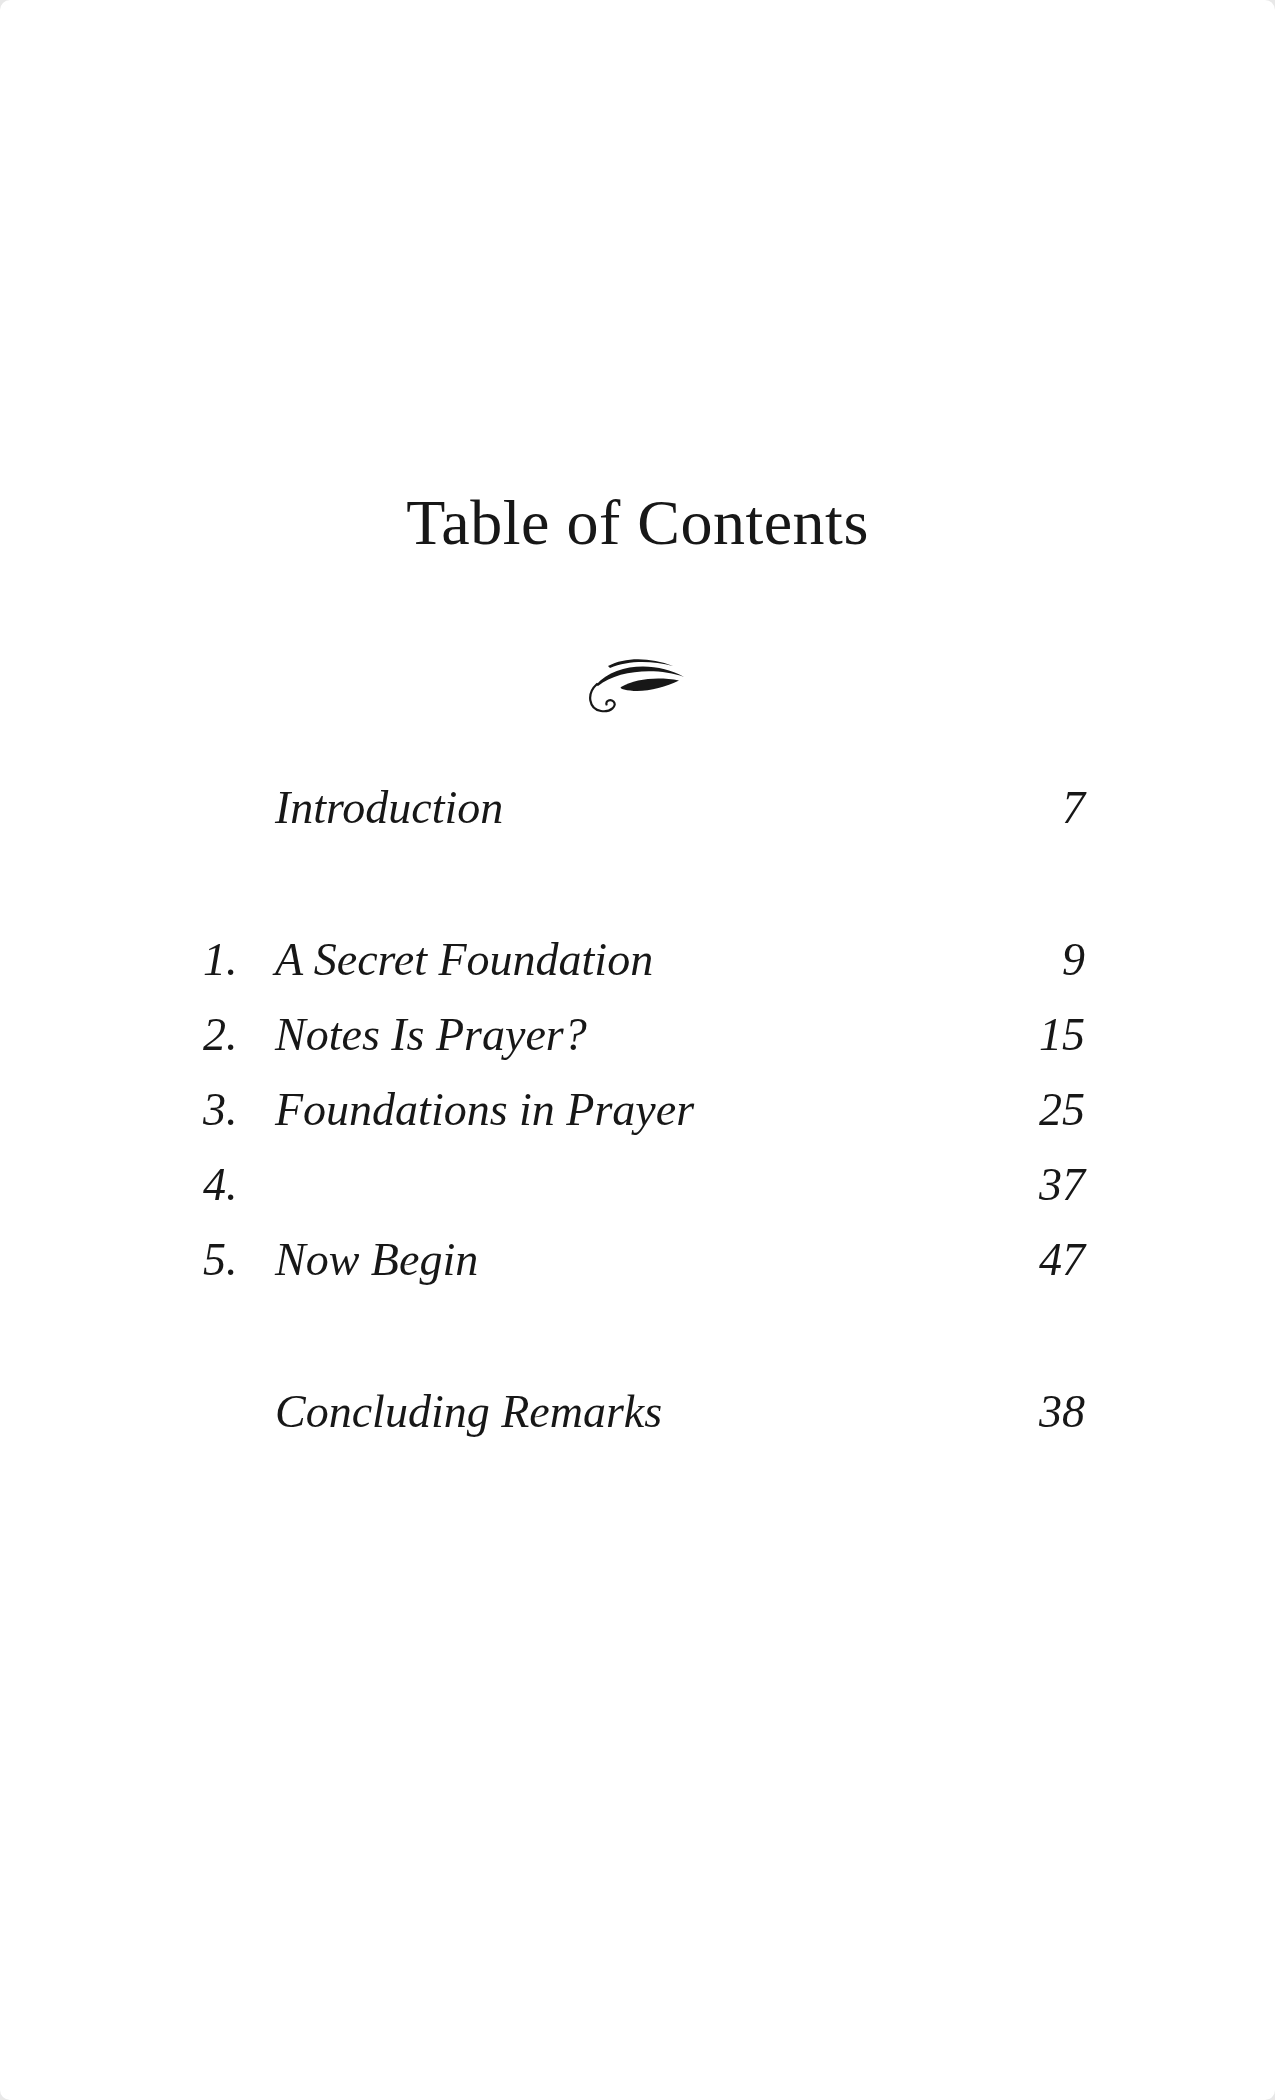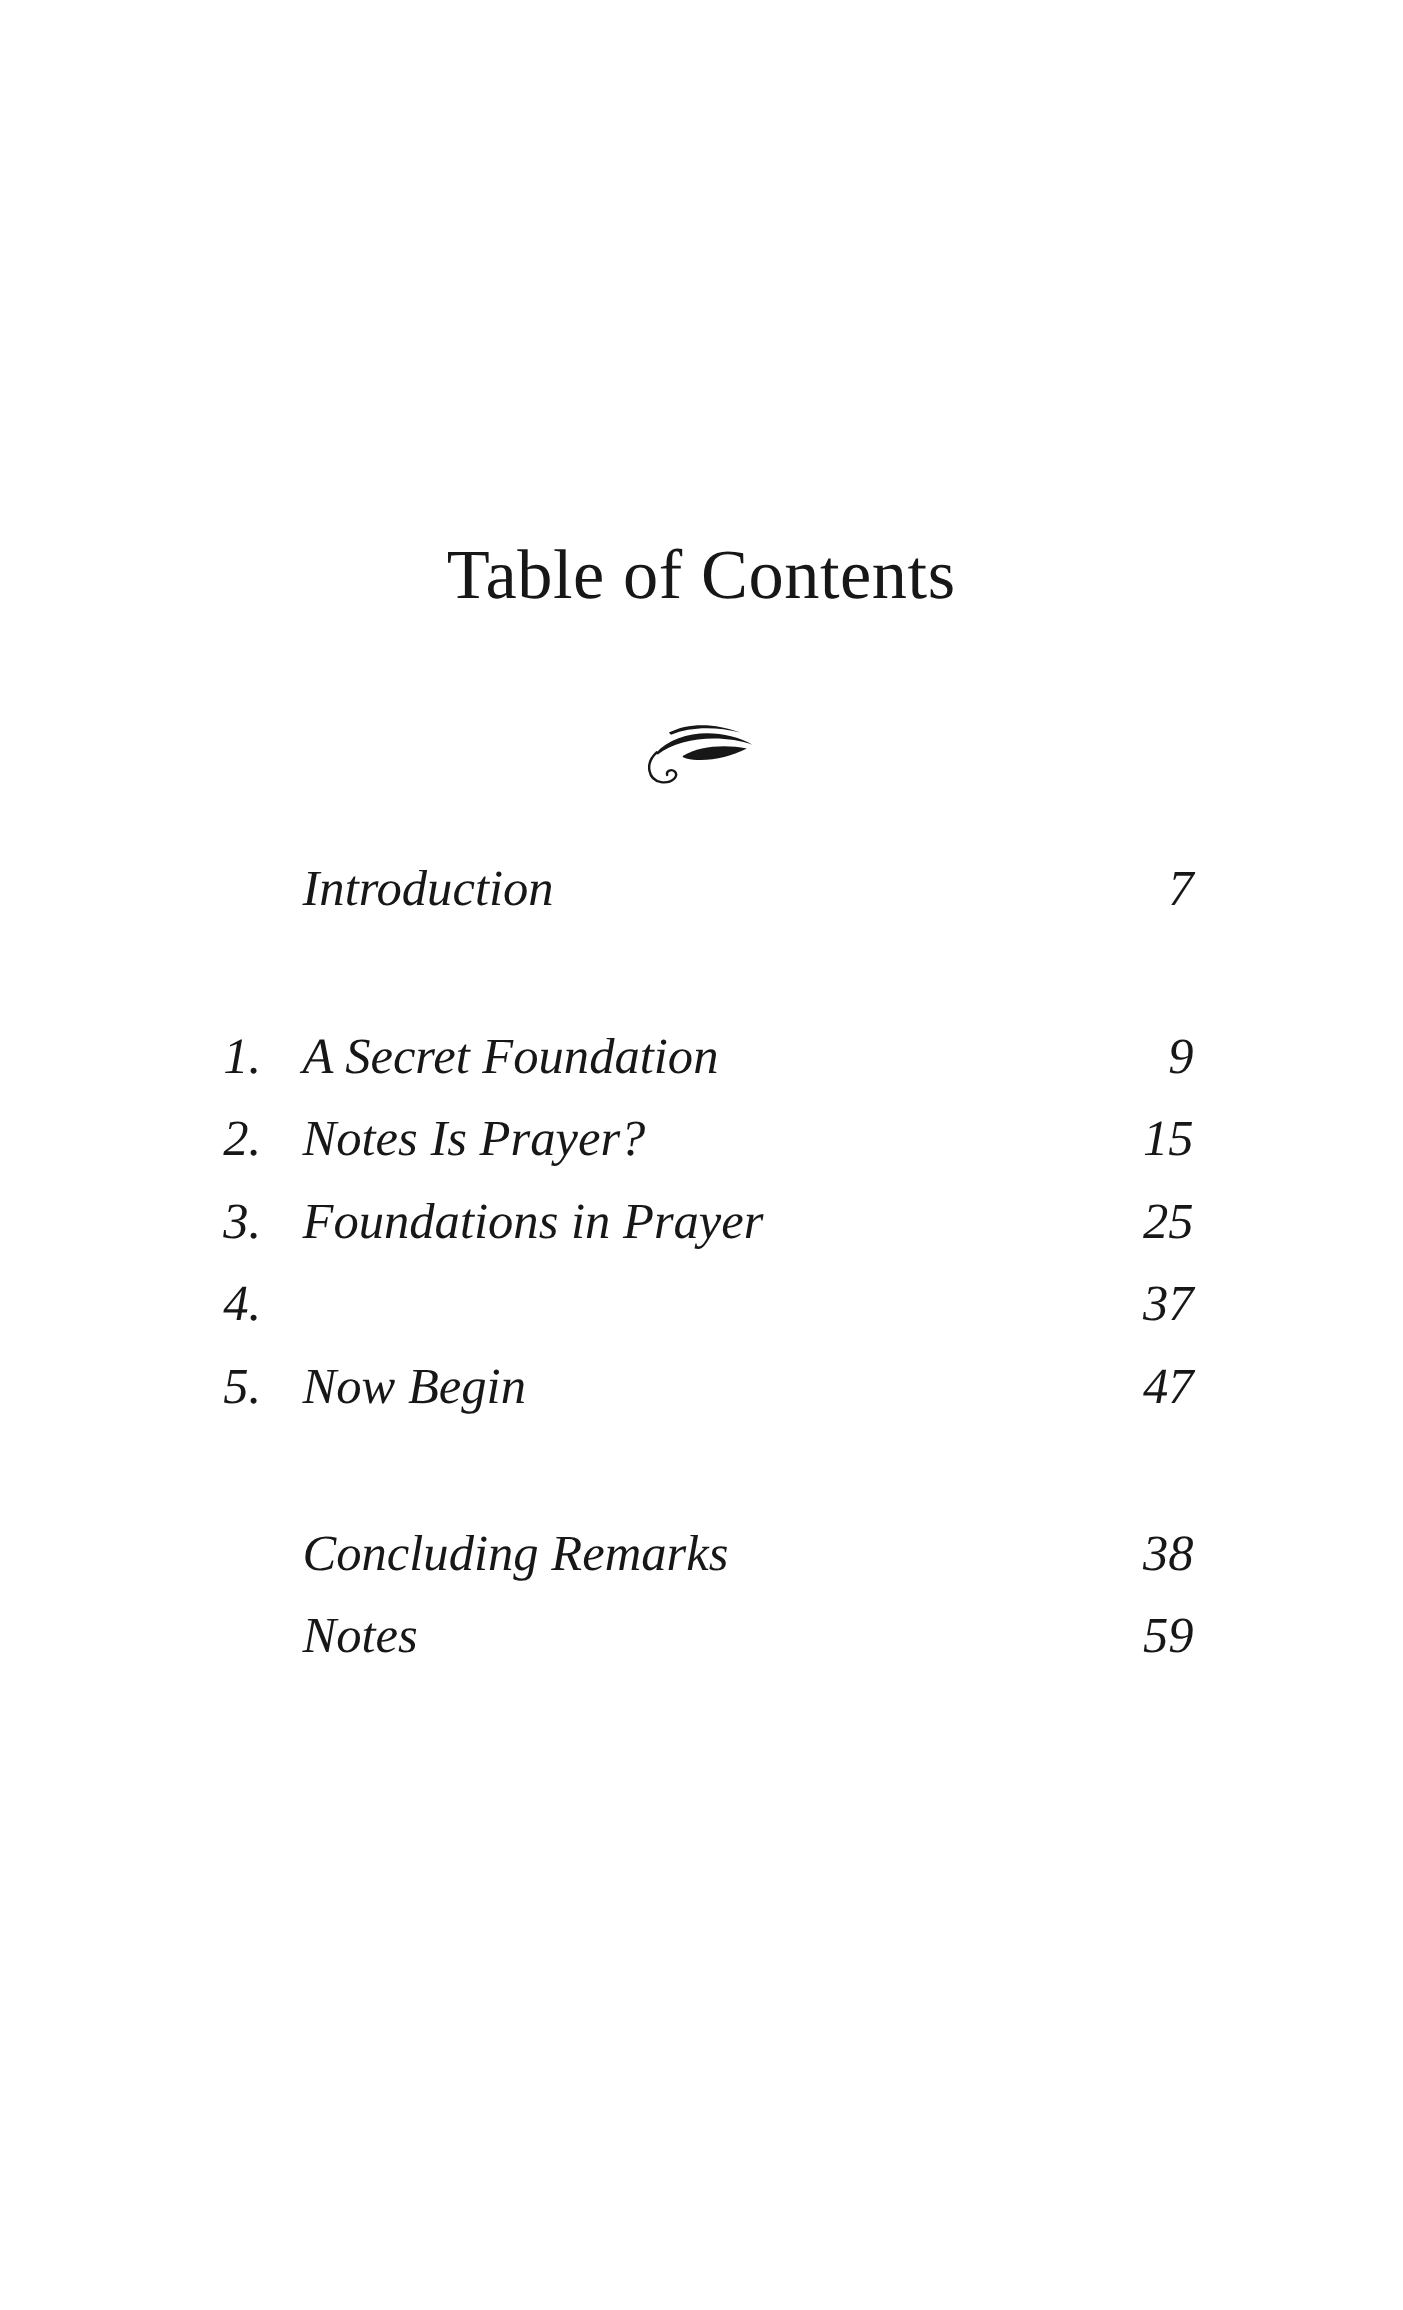--- a/index.html
+++ b/index.html
@@ -10,20 +10,21 @@
   html, body { background: #e8e8e8; }
   .page {
     position: relative;
     width: 1275px;
     height: 2100px;
     background: var(--bg);
     color: var(--text);
     font-family: "Liberation Serif", "DejaVu Serif", serif;
     margin: 0 auto;
     overflow: hidden;
+    border-radius: 10px;
   }
   .page-title {
     position: absolute;
     top: 491px;
     left: 0;
     width: 100%;
     text-align: center;
     font-size: 64px;
     font-weight: 400;
     line-height: 1;
@@ -126,22 +127,16 @@
           <span class="toc-page">47</span>
         </div>
       </div>
       <div class="toc-section">
         <div class="toc-row">
           <span class="toc-number"></span>
           <span class="toc-label">Concluding Remarks</span>
           <span class="toc-spacer"></span>
           <span class="toc-page">38</span>
         </div>
-        <div class="toc-row">
-          <span class="toc-number"></span>
-          <span class="toc-label">Notes</span>
-          <span class="toc-spacer"></span>
-          <span class="toc-page">59</span>
-        </div>
       </div>
     </div>
 
 </div>
 
 </body></html>

